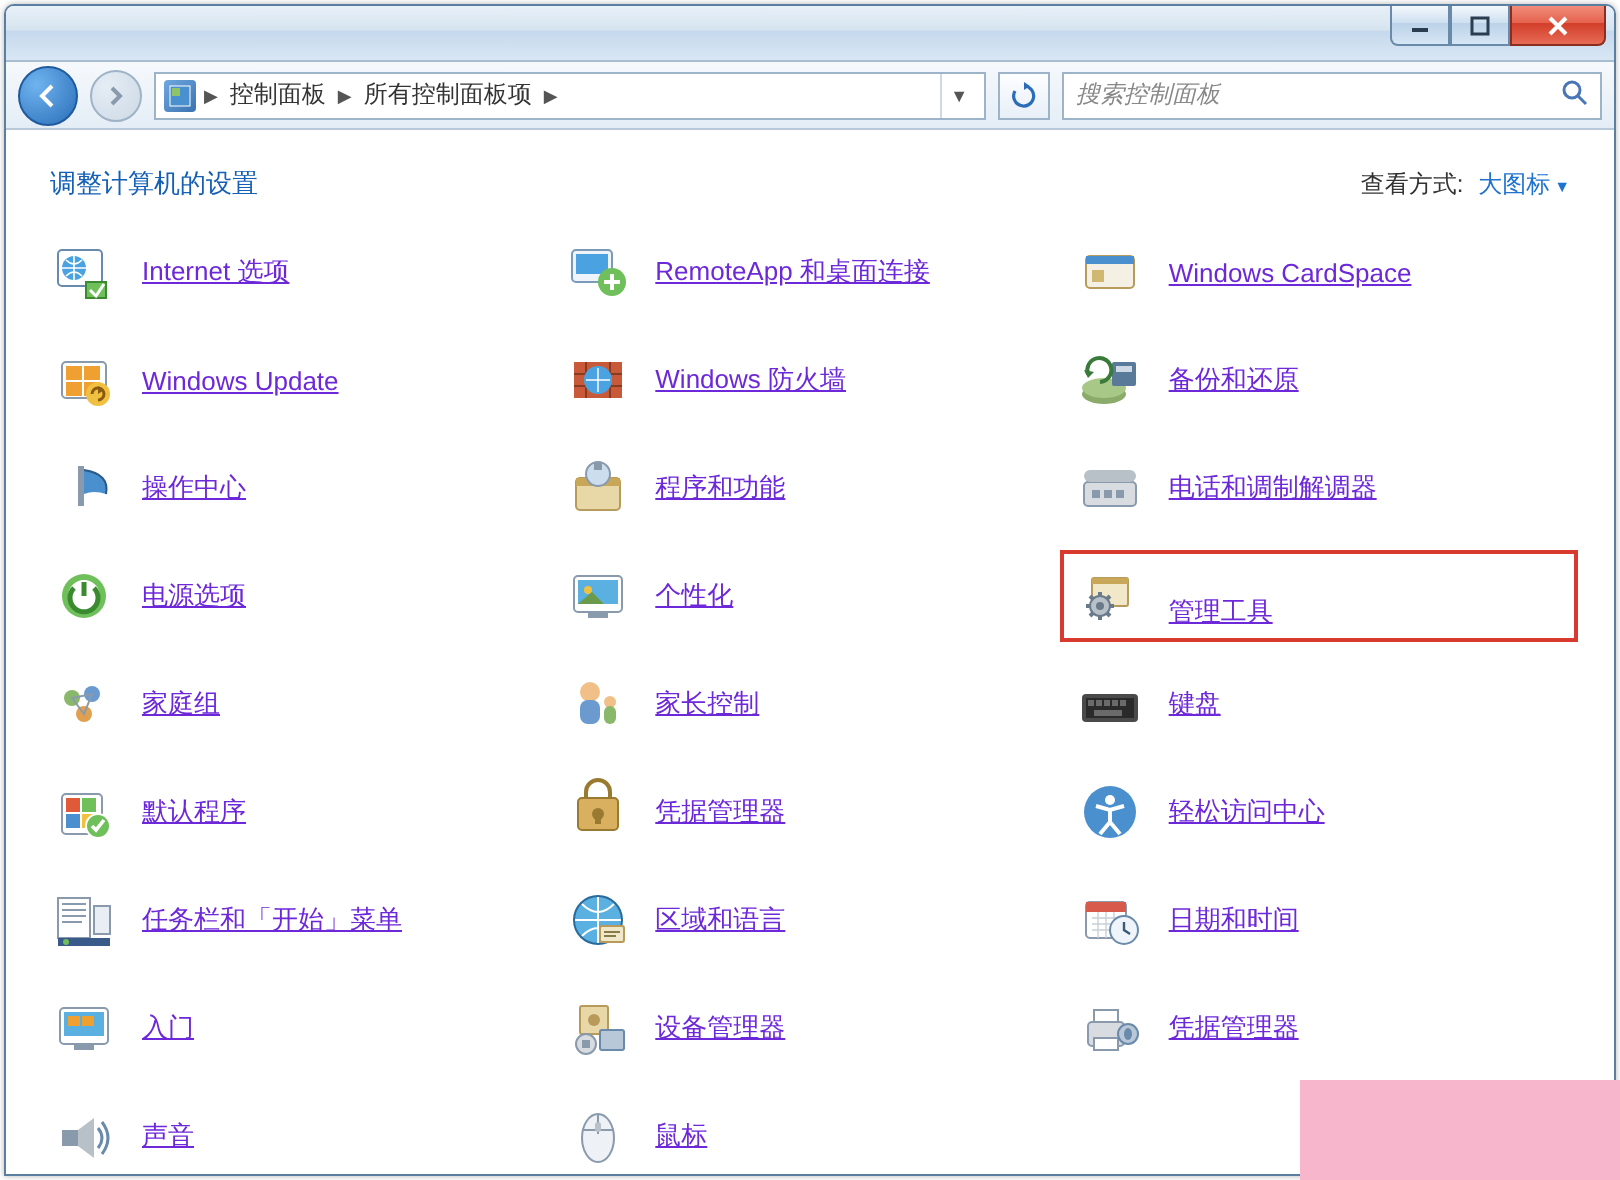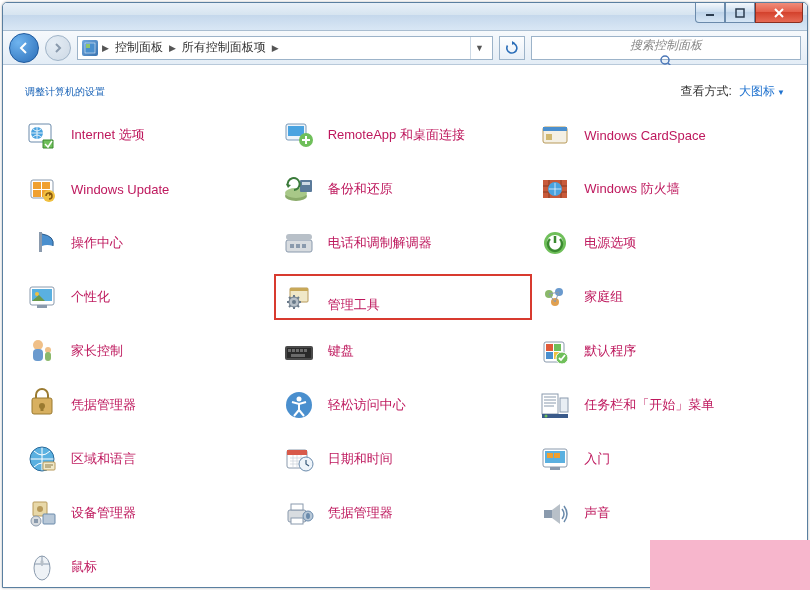--- a/index.html
+++ b/index.html
@@ -16,36 +16,36 @@
 
 .navbar { height: 34px; background: linear-gradient(#f6f9fc,#e4edf6); border-bottom: 1px solid #b8c9da; display: flex; align-items: center; padding: 0 6px; gap: 6px; }
 .nav-back { width: 30px; height: 30px; border-radius: 50%; background: radial-gradient(circle at 30% 30%, #6fb4ef, #2a6db8); border: 1px solid #1f5a9e; display: flex; align-items: center; justify-content: center; color: #fff; font-size: 14px; }
 .nav-fwd { width: 26px; height: 26px; border-radius: 50%; background: radial-gradient(circle at 30% 30%, #e5edf5, #cdd9e5); border: 1px solid #9fb3c7; display: flex; align-items: center; justify-content: center; color: #7a8a9a; font-size: 12px; }
 .addr { flex: 1; height: 24px; background: #fff; border: 1px solid #9cb3c9; display: flex; align-items: center; font-size: 12px; color: #333; padding: 0 4px; gap: 4px; }
 .addr-icon { width: 16px; height: 16px; background: linear-gradient(135deg,#6fa8e0,#3a73b0); border-radius: 2px; display:inline-flex;align-items:center;justify-content:center;color:#fff;font-size:9px; }
 .addr .crumb { padding: 0 2px; }
 .addr .sep { color: #555; font-size: 9px; }
 .addr .dd { margin-left: auto; color: #555; font-size: 9px; padding: 0 4px; border-left: 1px solid #cdd9e5; height: 100%; display:flex;align-items:center; }
 .refresh { width: 26px; height: 24px; border: 1px solid #9cb3c9; background: linear-gradient(#fdfeff,#e8eff7); display:flex;align-items:center;justify-content:center; color:#2a6db8; font-size:13px; }
-.search { width: 270px; height: 24px; border: 1px solid #9cb3c9; background: #fff; display: flex; align-items: center; padding: 0 6px; font-size: 12px; color: #888; font-style: italic; flex-direction: column; }
+.search { width: 270px; height: 24px; border: 1px solid #9cb3c9; background: #fff; display: flex; align-items: center; padding: 0 6px; font-size: 12px; color: #888; font-style: italic; }
 .search .s-ph { flex:1; }
 .search .mag { color: #4a76b7; font-size: 13px; font-style: normal; }
 
 
 .content { flex: 1; overflow-y: auto; background: #fff; }
 .hdr { display: flex; align-items: center; padding: 18px 22px 10px; }
-.hdr-title { color: #1560b6; font-size: 10px; }
+.hdr-title { color: #1560b6; font-size: 13px; }
 .hdr-spacer { flex: 1; }
 .vw { font-size: 12px; color: #333; }
 .vw a { color: #1f72cf; text-decoration: none; margin-left: 4px; }
 .vw .tri { font-size: 8px; color:#1f72cf; margin-left: 2px; }
 
 .grid { display: grid; grid-template-columns: repeat(3, 1fr); column-gap: 10px; row-gap: 16px; padding: 6px 22px 20px; }
 .item { display: flex; align-items: center; gap: 12px; height: 38px; cursor: pointer; }
-.item .lbl { color: #be185d; font-size: 13px; white-space: nowrap; }
+.item .lbl { color: #6d28d9; font-size: 13px; white-space: nowrap; text-decoration: underline; }
 .item.hl { outline: 2px solid #d83a2f; outline-offset: 2px; padding: 2px 4px; margin-left: -4px; align-items: flex-end; }
 
 
 .ic { width: 34px; height: 34px; flex-shrink: 0; border-radius: 4px; position: relative; display:inline-flex;align-items:center;justify-content:center; }
 .ic svg { width: 34px; height: 34px; }
 
 
 .content::-webkit-scrollbar { width: 17px; }
 .content::-webkit-scrollbar-track { background: #f0f0f0; border-left:1px solid #d9d9d9; }
 .content::-webkit-scrollbar-thumb { background: linear-gradient(#e2e9f1,#c7d5e4); border:1px solid #9cb3c9; border-radius:2px; }
@@ -173,50 +173,61 @@
               <circle cx="24" cy="24" r="6" fill="#f0c040"></circle>
               <path d="M21 24 A3 3 0 1 1 24 27" fill="none" stroke="#8a5a10" stroke-width="1.5"></path>
               <path d="M24 20 L24 24 L27 22" fill="#8a5a10"></path>
             </svg>
           </span>
           <span class="lbl">Windows Update</span>
         </div>
         <div class="item">
           <span class="ic">
             <svg viewBox="0 0 34 34">
+              <rect x="5" y="8" width="24" height="18" fill="#c85a3a"></rect>
+              <path d="M5 14 H29 M5 20 H29 M11 8 V14 M17 14 V20 M11 20 V26 M23 8 V14 M23 20 V26" stroke="#8a3a20" stroke-width="1"></path>
+              <circle cx="17" cy="17" r="7" fill="#4aa3e0"></circle>
+              <path d="M11 17 H23 M17 11 V23" stroke="#fff" stroke-width="0.7"></path>
+            </svg>
+          </span>
+          <span class="lbl">Windows 防火墙</span>
+        </div>
+        <div class="item">
+          <span class="ic">
+            <svg viewBox="0 0 34 34">
               <ellipse cx="14" cy="24" rx="11" ry="5" fill="#8aab6a"></ellipse>
               <ellipse cx="14" cy="21" rx="11" ry="5" fill="#a8c888"></ellipse>
               <rect x="18" y="8" width="12" height="12" rx="1" fill="#5a7a9a"></rect>
               <rect x="20" y="10" width="8" height="3" fill="#cdd9e5"></rect>
               <path d="M6 14 A6 6 0 1 1 12 18" fill="none" stroke="#3a7a3a" stroke-width="2"></path>
               <path d="M4 12 L6 16 L9 13" fill="#3a7a3a"></path>
             </svg>
           </span>
           <span class="lbl">备份和还原</span>
         </div>
         <div class="item">
           <span class="ic">
             <svg viewBox="0 0 34 34">
-              <rect x="5" y="8" width="24" height="18" fill="#c85a3a"></rect>
-              <path d="M5 14 H29 M5 20 H29 M11 8 V14 M17 14 V20 M11 20 V26 M23 8 V14 M23 20 V26" stroke="#8a3a20" stroke-width="1"></path>
-              <circle cx="17" cy="17" r="7" fill="#4aa3e0"></circle>
-              <path d="M11 17 H23 M17 11 V23" stroke="#fff" stroke-width="0.7"></path>
-            </svg>
-          </span>
-          <span class="lbl">Windows 防火墙</span>
-        </div>
-        <div class="item">
-          <span class="ic">
-            <svg viewBox="0 0 34 34">
               <rect x="14" y="6" width="3" height="20" fill="#8a9aad"></rect>
               <path d="M17 8 Q30 10 28 20 Q22 18 17 20 Z" fill="#4a8fce"></path>
               <path d="M17 8 Q30 10 28 20" fill="none" stroke="#2a5a8a"></path>
             </svg>
           </span>
           <span class="lbl">操作中心</span>
+        </div>
+        <div class="item">
+          <span class="ic">
+            <svg viewBox="0 0 34 34">
+              <rect x="6" y="12" width="22" height="16" rx="2" fill="#e8d8a8" stroke="#b89a5a"></rect>
+              <rect x="6" y="12" width="22" height="4" fill="#c8a858"></rect>
+              <circle cx="17" cy="10" r="6" fill="#cde" stroke="#8a9aad"></circle>
+              <rect x="15" y="4" width="4" height="4" fill="#8a9aad"></rect>
+            </svg>
+          </span>
+          <span class="lbl">程序和功能</span>
         </div>
         <div class="item">
           <span class="ic">
             <svg viewBox="0 0 34 34">
               <rect x="4" y="14" width="26" height="12" rx="2" fill="#d8dce0" stroke="#8a9aad"></rect>
               <rect x="4" y="8" width="26" height="6" rx="3" fill="#b8c0c8"></rect>
               <rect x="8" y="18" width="4" height="4" fill="#8a9aad"></rect>
               <rect x="14" y="18" width="4" height="4" fill="#8a9aad"></rect>
               <rect x="20" y="18" width="4" height="4" fill="#8a9aad"></rect>
             </svg>

